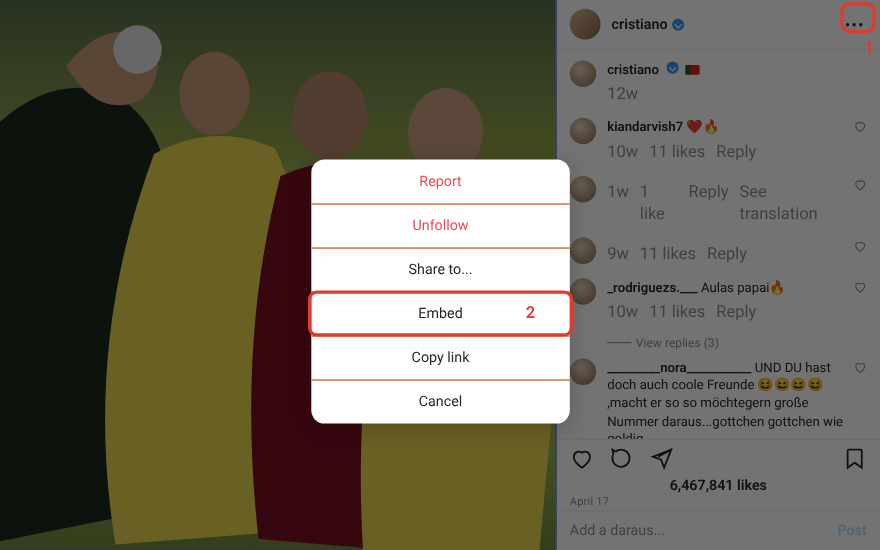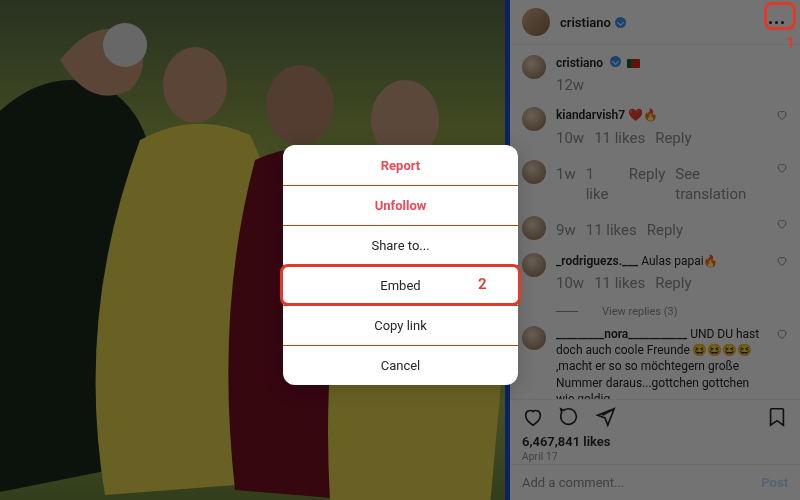--- a/index.html
+++ b/index.html
@@ -2,57 +2,57 @@
 <html><head>
 <meta charset="utf-8">
 <style>
   * { box-sizing: border-box; margin: 0; padding: 0; }
   html, body { width: 800px; height: 500px; overflow: hidden; font-family: -apple-system, BlinkMacSystemFont, "Segoe UI", Roboto, Helvetica, Arial, sans-serif; font-size: 13px; color: #262626; background:#fff; }
   .root { display:flex; width:800px; height:500px; position:relative; }
   
   .photo { width:505px; height:500px; position:relative; overflow:hidden; background: linear-gradient(180deg,#3a4a33 0%, #9fb04a 35%, #b9c75a 70%, #7a8b3a 100%); }
   .photo svg { width:100%; height:100%; display:block; }
   
-  .panel { flex:1; height:500px; border-left:5px solid #1d4ed8; display:flex; flex-direction:column; position:relative; background:#fff; }
+  .panel { flex:1; height:500px; border-left:1px solid #1d4ed8; display:flex; flex-direction:column; position:relative; background:#fff; }
   .hdr { display:flex; align-items:center; padding:8px 12px; border-bottom:1px solid #efefef; }
   .avatar { width:28px; height:28px; border-radius:50%; background: linear-gradient(135deg,#d6b08a,#8a6a4a); flex:0 0 28px; }
   .avatar.s { width:24px; height:24px; flex:0 0 24px; background: radial-gradient(circle at 40% 35%, #e8d4c0, #8a6a4a); }
   .uname { font-weight:600; font-size:13px; margin-left:10px; }
   .ver { width:11px; height:11px; border-radius:50%; background:#3897f0; margin-left:4px; display:inline-block; position:relative; }
   .ver::after { content:""; position:absolute; left:3px; top:3px; width:4px; height:4px; border:solid #fff; border-width:0 0 1.5px 1.5px; transform:rotate(-45deg); }
   .dots { margin-left:auto; width:24px; height:24px; display:flex; align-items:center; justify-content:center; cursor:pointer; }
   .dots span, .dots span::before, .dots span::after { content:""; width:3px; height:3px; background:#262626; border-radius:50%; position:relative; display:block; }
   .dots span::before { position:absolute; left:-6px; }
   .dots span::after { position:absolute; left:6px; }
   .comments { flex:1; overflow:hidden; padding:4px 0; }
   .crow { display:flex; padding:6px 12px; }
   .cbody { margin-left:10px; font-size:12px; line-height:1.35; flex:1; }
   .cline { word-break:break-word; }
   .cline b { font-weight:600; }
   .cmeta { color:#8e8e8e; font-size:15px; margin-top:4px; display:flex; gap:10px; }
   .cmeta span { cursor:pointer; }
   .heart { width:12px; height:12px; margin-left:6px; margin-top:2px; flex:0 0 12px; cursor:pointer; }
   .heart svg { width:12px; height:12px; stroke:#8e8e8e; fill:none; stroke-width:2; }
-  .replies { margin:6px 0 2px 46px; color:#8e8e8e; font-size:11px; display:flex; align-items:center; gap:24px; cursor:pointer; }
+  .replies { margin:6px 0 2px 46px; color:#8e8e8e; font-size:11px; display:flex; align-items:center; gap:4px; cursor:pointer; }
   .replies .dash { width:22px; height:1px; background:#8e8e8e; display:inline-block; }
   .actions { border-top:1px solid #efefef; padding:6px 12px 2px; }
   .arow { display:flex; align-items:center; gap:14px; }
   .ico { width:22px; height:22px; cursor:pointer; }
   .ico svg { width:22px; height:22px; stroke:#262626; fill:none; stroke-width:1.8; }
   .spacer { flex:1; }
-  .likes { font-weight:600; font-size:13px; margin-top:6px; }
+  .likes { font-weight:600; font-size:13px; margin-top:6px;text-align:center; }
   .date { color:#8e8e8e; font-size:10px; margin-top:2px; letter-spacing:.2px; }
   .addc { border-top:1px solid #efefef; padding:10px 12px; display:flex; align-items:center; color:#8e8e8e; font-size:13px; }
   .addc .post { margin-left:auto; color:#b3dbff; font-weight:600; cursor:pointer; }
   
   .dim { position:absolute; inset:0; background:rgba(0,0,0,.55); }
   .modal { position:absolute; left:283px; top:145px; width:235px; background:#fff; border-radius:12px; overflow:hidden; box-shadow:0 4px 20px rgba(0,0,0,.2); }
   .modal .mi { height:40px; display:flex; align-items:center; justify-content:center; font-size:13px; border-top:1px solid #c2410c; cursor:pointer; }
   .modal .mi:first-child { border-top:none; }
-  .modal .danger { color:#ed4956; font-weight:700; }
+  .modal .danger { color:#ed4956; font-weight:400; }
   
   .ann { position:absolute; border:3px solid #e03b2a; border-radius:8px; pointer-events:none; }
   .ann1 { left:764px; top:2px; width:32px; height:28px; }
   .lbl1 { position:absolute; left:786px; top:34px; color:#e03b2a; font-size:15px; font-weight:600; }
   .ann2 { left:280px; top:264px; width:241px; height:42px; }
   .lbl2 { position:absolute; left:478px; top:275px; color:#e03b2a; font-size:15px; font-weight:600; }
   .flag { display:inline-block; width:13px; height:9px; background:linear-gradient(90deg,#046a38 33%,#da291c 33%); border-radius:1px; vertical-align:middle; margin-left:3px; position:relative; }
 </style>
 </head>
 <body>
@@ -198,21 +198,21 @@
         <div class="spacer"></div>
         <div class="ico"><svg viewBox="0 0 24 24">
               <path d="M19 21l-7-5-7 5V4a1 1 0 0 1 1-1h12a1 1 0 0 1 1 1v17z"></path>
             </svg></div>
       </div>
       <div class="likes">6,467,841 likes</div>
       <div class="date">April 17</div>
     </div>
 
     <div class="addc">
-      <span>Add a comment...</span>
+      <span>Add a daraus...</span>
       <span class="post">Post</span>
     </div>
   </div>
 
   <div class="dim"></div>
 
   <div class="modal" id="modal">
       <div class="mi danger">Report</div>
       <div class="mi danger">Unfollow</div>
       <div class="mi">Share to...</div>

